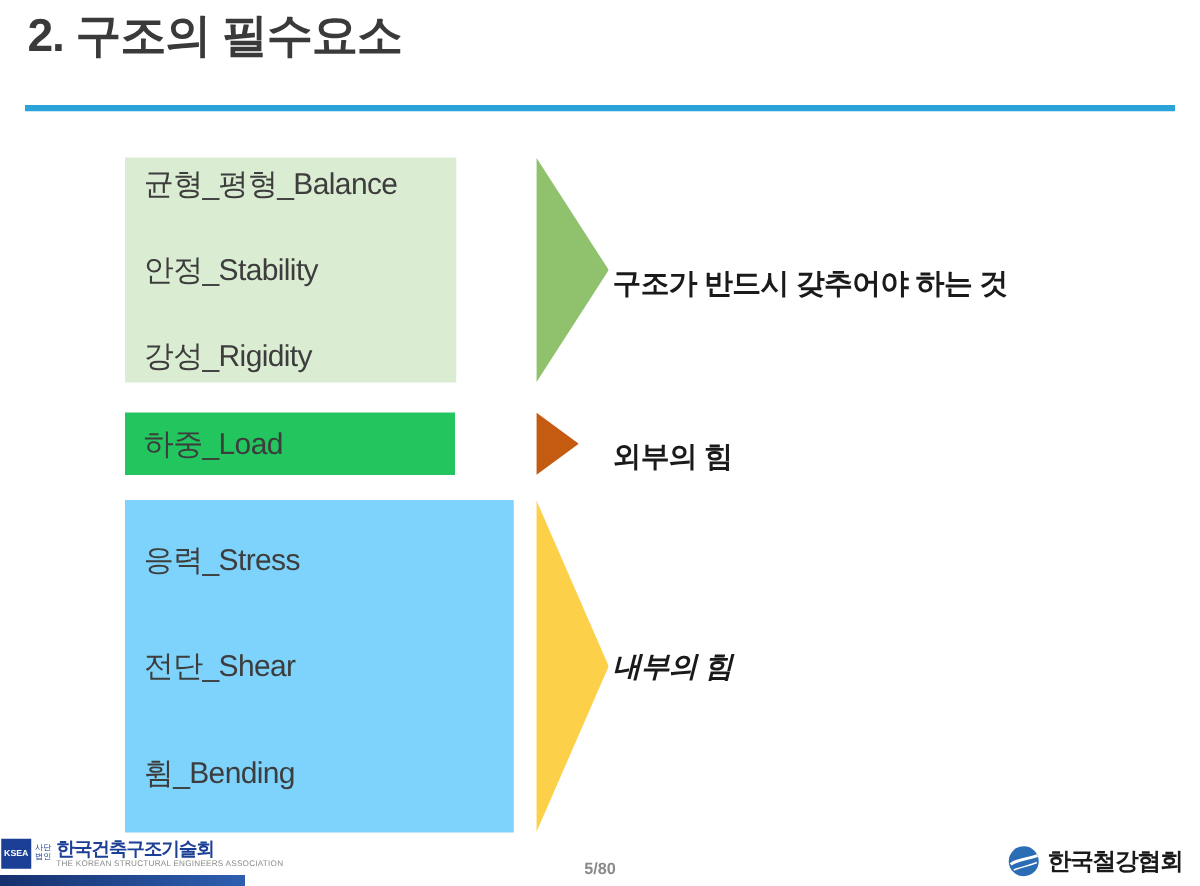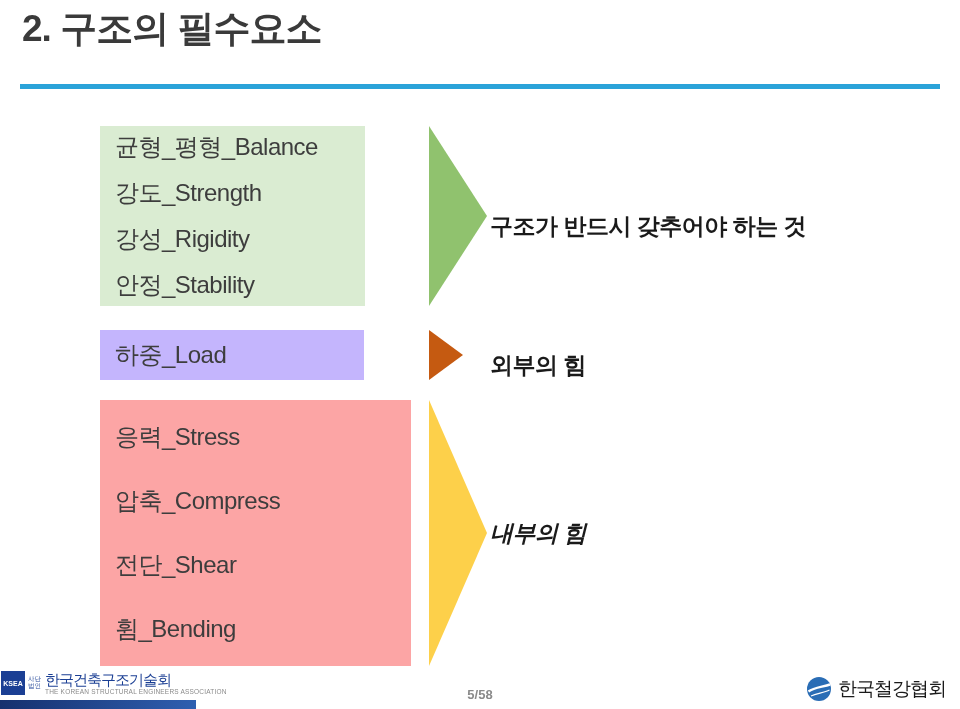--- a/index.html
+++ b/index.html
@@ -45,26 +45,26 @@
     letter-spacing: -0.5px;
   }
   .box-green {
     top: 126px; width: 265px; height: 180px;
     background: #daecd2;
     display: flex; flex-direction: column; justify-content: space-between;
     padding-top: 5px; padding-bottom: 5px;
   }
   .box-pink {
     top: 330px; width: 264px; height: 50px;
-    background: #c4b5fd;
+    background: #22c55e;
     display: flex; align-items: center;
   }
   .box-yellow {
     top: 400px; width: 311px; height: 266px;
-    background: #fca5a5;
+    background: #7dd3fc;
     display: flex; flex-direction: column; justify-content: space-around;
     padding-top: 5px; padding-bottom: 5px;
   }
 
   
   .arrow { position: absolute; }
   .arrow-green {
     left: 429px; top: 126px; width: 58px; height: 180px;
     background: #90c26e;
     clip-path: polygon(0 0, 100% 50%, 0 100%);
@@ -103,89 +103,87 @@
     width: 24px; height: 24px;
     background: #1b3f94; color: #ffffff;
     display: flex; align-items: center; justify-content: center;
     font-size: 7px; font-weight: bold; flex: 0 0 auto;
   }
   .assoc-prefix {
     width: 14px; font-size: 6.5px; line-height: 7px;
     color: #1b3f94; word-break: break-all; padding-top: 4px; flex: 0 0 auto;
   }
   .assoc-name {
-    font-size: 15px; font-weight: normal; color: #1b3f94;
+    font-size: 15px; font-weight: bold; color: #1b3f94;
     line-height: 17px; letter-spacing: -1px; white-space: nowrap;
   }
   .assoc-sub {
     font-size: 6.5px; color: #8a8a8a; letter-spacing: 0.2px; white-space: nowrap;
   }
   .footer-bar {
     position: absolute; left: 0; top: 700px; width: 196px; height: 9px;
     background: linear-gradient(90deg, #16306e, #2e5fb0);
   }
   .page-number {
     position: absolute; left: 440px; top: 687px; width: 80px;
     text-align: center; font-size: 13px; font-weight: bold; color: #8a8a8a;
   }
   .footer-right {
     position: absolute; right: 14px; top: 676px;
     display: flex; align-items: center; gap: 6px;
   }
   .kisa-icon { width: 26px; height: 26px; display: block; }
   .kisa-name {
-    font-size: 19px; font-weight: normal; color: #1a1a1a; letter-spacing: -1px;
+    font-size: 19px; font-weight: bold; color: #1a1a1a; letter-spacing: -1px;
     white-space: nowrap;
   }
 </style>
 </head>
 <body>
 
 <div class="slide">
 
   <h1 class="title">2. 구조의 필수요소</h1>
   <div class="title-rule"></div>
 
   <div class="box box-green">
     <div class="box-item">균형_평형_Balance</div>
-    <div class="box-item">강도_Strength</div>
+    <div class="box-item">안정_Stability</div>
     <div class="box-item">강성_Rigidity</div>
-    <div class="box-item">안정_Stability</div>
   </div>
   <div class="arrow arrow-green"></div>
   <div class="row-label label-1">구조가 반드시 갖추어야 하는 것</div>
 
   <div class="box box-pink">
     <div class="box-item">하중_Load</div>
   </div>
   <div class="arrow arrow-orange"></div>
   <div class="row-label label-2">외부의 힘</div>
 
   <div class="box box-yellow">
     <div class="box-item">응력_Stress</div>
-    <div class="box-item">압축_Compress</div>
     <div class="box-item">전단_Shear</div>
     <div class="box-item">휨_Bending</div>
   </div>
   <div class="arrow arrow-yellow"></div>
   <div class="row-label label-3">내부의 힘</div>
 
   <div class="footer-left">
     <div class="footer-left-row">
       <div class="ksea-badge">KSEA</div>
       <div class="assoc-prefix">사단법인</div>
       <div>
         <div class="assoc-name">한국건축구조기술회</div>
         <div class="assoc-sub">THE KOREAN STRUCTURAL ENGINEERS ASSOCIATION</div>
       </div>
     </div>
   </div>
   <div class="footer-bar"></div>
 
-  <div class="page-number">5/58</div>
+  <div class="page-number">5/80</div>
 
   <div class="footer-right">
     <svg class="kisa-icon" viewBox="0 0 26 26">
       <circle cx="13" cy="13" r="12" fill="#2a6db5"></circle>
       <path d="M2.5 15.5 C8 11.5, 17 11, 24 8.5" stroke="#ffffff" stroke-width="2.4" fill="none"></path>
       <path d="M5 20 C11 17.5, 18 16.5, 23.5 14" stroke="#ffffff" stroke-width="1.2" fill="none"></path>
     </svg>
     <div class="kisa-name">한국철강협회</div>
   </div>
 

